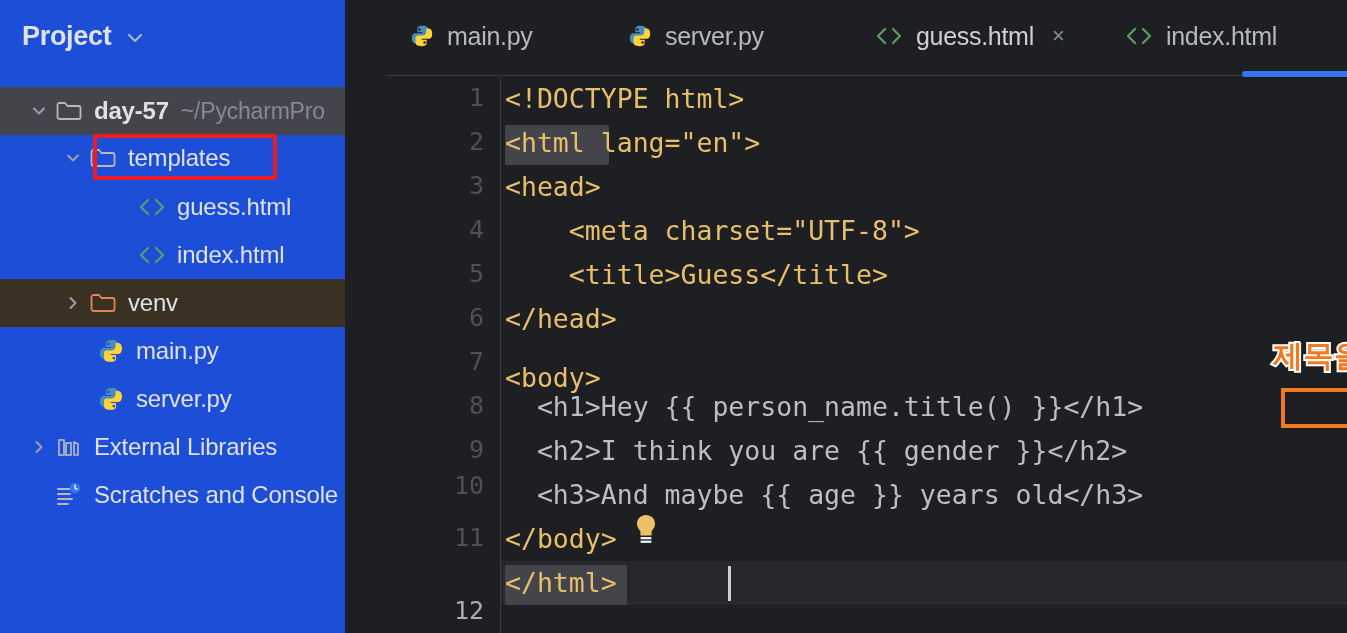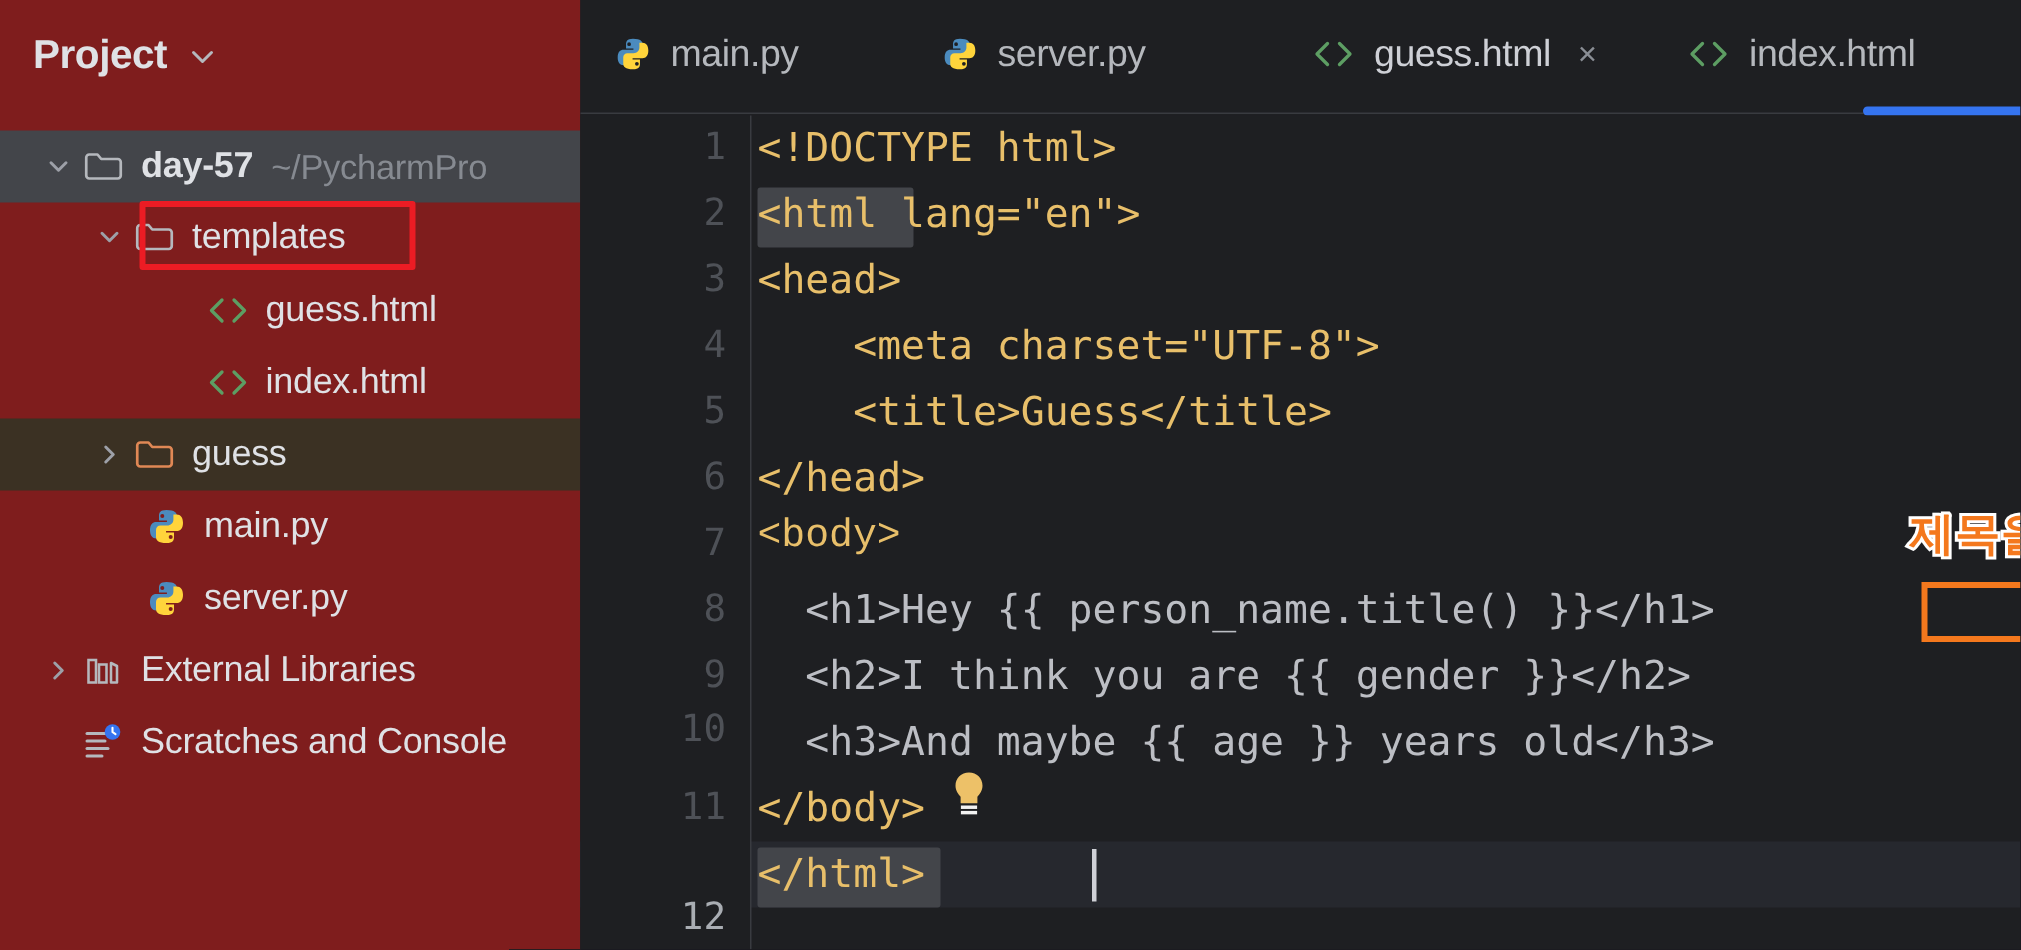--- a/index.html
+++ b/index.html
@@ -14,23 +14,23 @@
     overflow: hidden;
     background: #1e1f22;
     font-family: "Liberation Sans", sans-serif;
     -webkit-font-smoothing: antialiased;
   }
 
   
   #sidebar {
     position: absolute;
     left: 0; top: 0;
-    width: 387px;
+    width: 345px;
     height: 633px;
-    background: #7f1d1d;
+    background: #1d4ed8;
     overflow: hidden;
   }
   #sidebar-header {
     position: absolute;
     left: 0; top: 0;
     width: 387px;
     height: 72px;
     display: flex;
     align-items: center;
     padding-left: 22px;
@@ -353,21 +353,21 @@
       <span class="tri">
         <svg width="18" height="18" viewBox="0 0 18 18">
             <path d="M6.5 4 L11.5 9 L6.5 14" fill="none" stroke="#9da0a8" stroke-width="2" stroke-linecap="round" stroke-linejoin="round"></path>
           </svg>
       </span>
       <span class="icon-slot">
         <svg width="26" height="22" viewBox="0 0 26 22">
             <path d="M1.5 5 A2 2 0 0 1 3.5 3 L9 3 L11.5 6 L22.5 6 A2 2 0 0 1 24.5 8 L24.5 17 A2 2 0 0 1 22.5 19 L3.5 19 A2 2 0 0 1 1.5 17 Z" fill="none" stroke="#e08855" stroke-width="1.8" stroke-linejoin="round"></path>
           </svg>
       </span>
-      <span class="tree-label">guess</span>
+      <span class="tree-label">venv</span>
     </div>
 
     <div class="tree-row" style="top:327px; padding-left:94px;">
       <span class="icon-slot">
         <svg width="28" height="28" viewBox="0 0 28 28">
           <path d="M14 3 C9.5 3 9 5 9 7.2 L9 10 L14.3 10 L14.3 11 L7.2 11 C4.8 11 3 12.6 3 16.5 C3 20 4.6 22 7.2 22 L9.4 22 L9.4 18.6 C9.4 16.3 11.2 14.6 13.6 14.6 L18 14.6 C19.8 14.6 21 13.3 21 11.6 L21 7.2 C21 5 19.6 3 14 3 Z M11.2 5.6 A1.35 1.35 0 1 1 11.2 8.3 A1.35 1.35 0 1 1 11.2 5.6 Z" fill="#4b8bbe"></path>
           <path d="M14 25 C18.5 25 19 23 19 20.8 L19 18 L13.7 18 L13.7 17 L20.8 17 C23.2 17 25 15.4 25 11.5 C25 8 23.4 6 20.8 6 L18.6 6 L18.6 9.4 C18.6 11.7 16.8 13.4 14.4 13.4 L10 13.4 C8.2 13.4 7 14.7 7 16.4 L7 20.8 C7 23 8.4 25 14 25 Z M16.8 22.4 A1.35 1.35 0 1 1 16.8 19.7 A1.35 1.35 0 1 1 16.8 22.4 Z" fill="#ffd43b"></path>
         </svg>
       </span>
       <span class="tree-label">main.py</span>
@@ -489,21 +489,21 @@
 
         <div class="tag-match-hl" style="left:5px; top:48px;  width:104px; height:40px;"></div>
         <div class="tag-match-hl" style="left:5px; top:488px; width:122px; height:40px;"></div>
 
         <div class="cline" style="top:0px;"><span class="txt dtd">&lt;!DOCTYPE html&gt;</span></div>
         <div class="cline" style="top:44px;"><span class="txt tag">&lt;html lang="en"&gt;</span></div>
         <div class="cline" style="top:88px;"><span class="txt tag">&lt;head&gt;</span></div>
         <div class="cline" style="top:132px;"><span class="txt tag">    &lt;meta charset="UTF-8"&gt;</span></div>
         <div class="cline" style="top:176px;"><span class="txt tag">    &lt;title&gt;Guess&lt;/title&gt;</span></div>
         <div class="cline" style="top:220px;"><span class="txt tag">&lt;/head&gt;</span></div>
-        <div class="cline" style="top:258px;font-family:Liberation Mono, monospace;"><span class="txt tag">&lt;body&gt;</span></div>
+        <div class="cline" style="top:279px;"><span class="txt tag">&lt;body&gt;</span></div>
         <div class="cline" style="top:308px;"><span class="txt plain">  &lt;h1&gt;Hey {{ person_name.title() }}&lt;/h1&gt;</span></div>
         <div class="cline" style="top:352px;"><span class="txt plain">  &lt;h2&gt;I think you are {{ gender }}&lt;/h2&gt;</span></div>
         <div class="cline" style="top:396px;"><span class="txt plain">  &lt;h3&gt;And maybe {{ age }} years old&lt;/h3&gt;</span></div>
         <div class="cline" style="top:440px;"><span class="txt tag">&lt;/body&gt;</span></div>
         <div class="cline" style="top:484px;"><span class="txt tag">&lt;/html&gt;</span></div>
 
         <div id="bulb">
           <svg width="26" height="34" viewBox="0 0 26 34">
             <path d="M13 2 C7.8 2 4 5.9 4 10.8 C4 14.3 6 16.4 7.4 18.2 L7.4 22.5 L18.6 22.5 L18.6 18.2 C20 16.4 22 14.3 22 10.8 C22 5.9 18.2 2 13 2 Z" fill="#edc168"></path>
             <rect x="7.6" y="24" width="10.8" height="2.3" fill="#f2f2f2"></rect>

